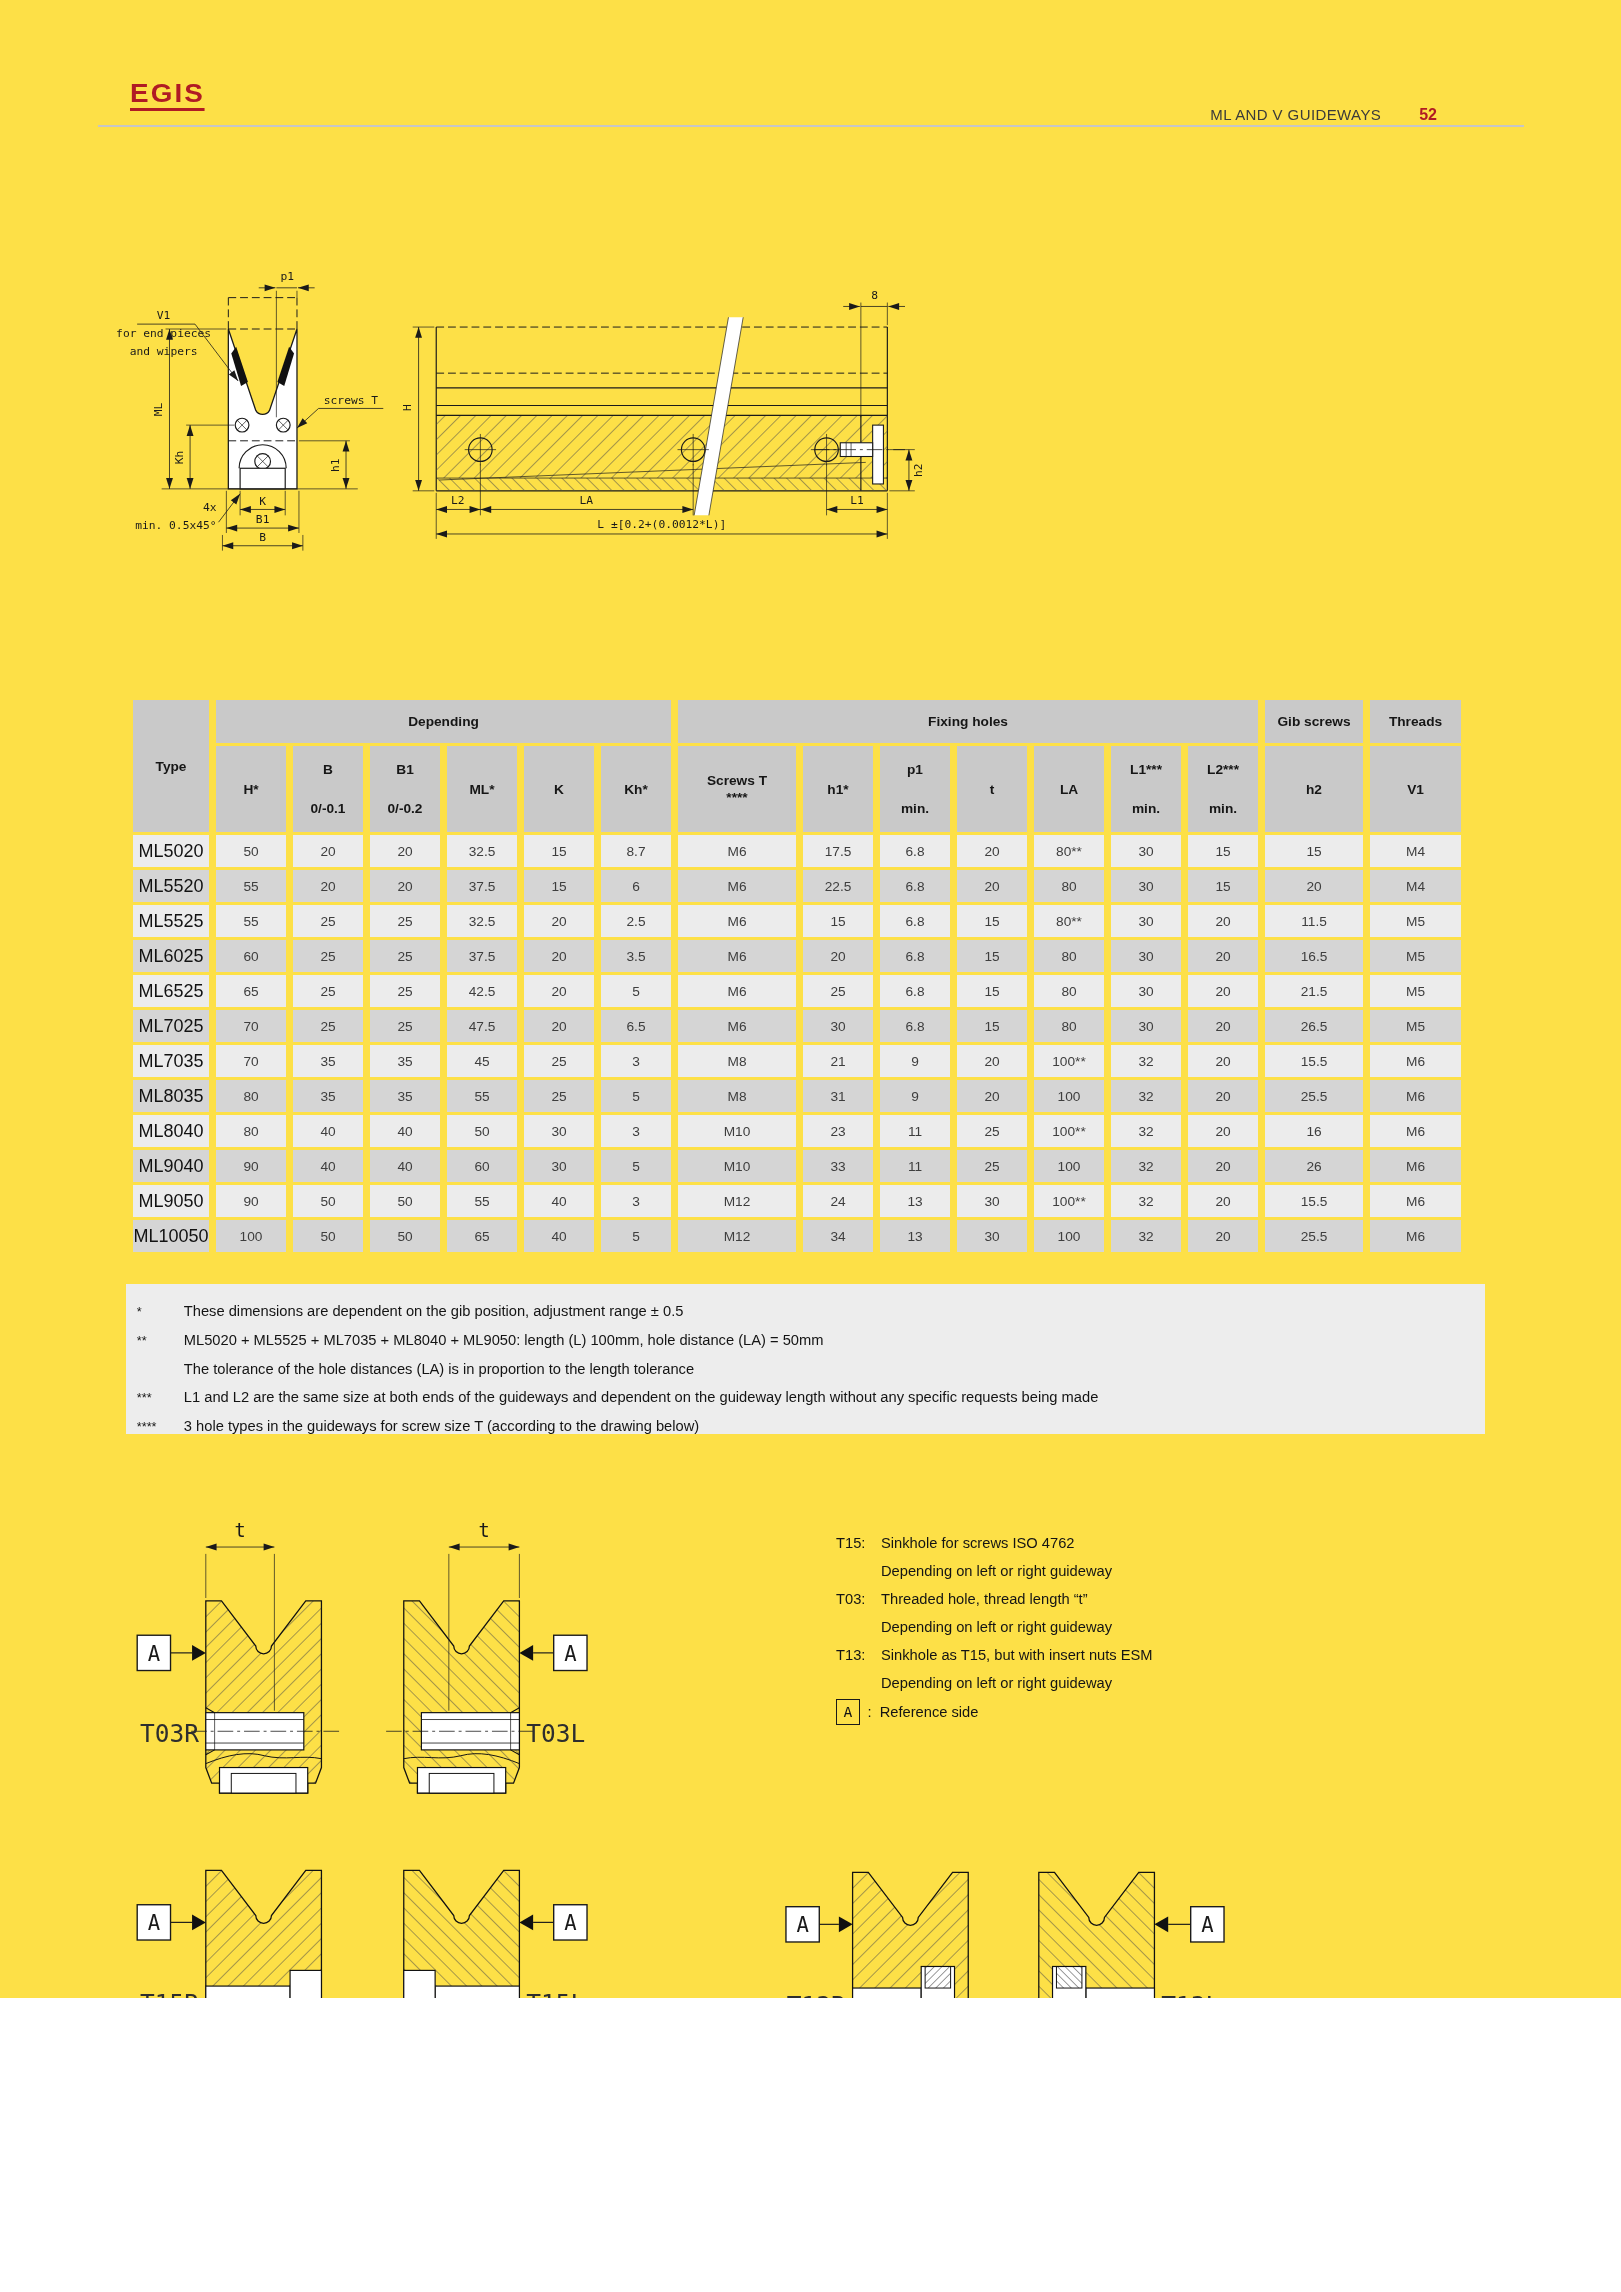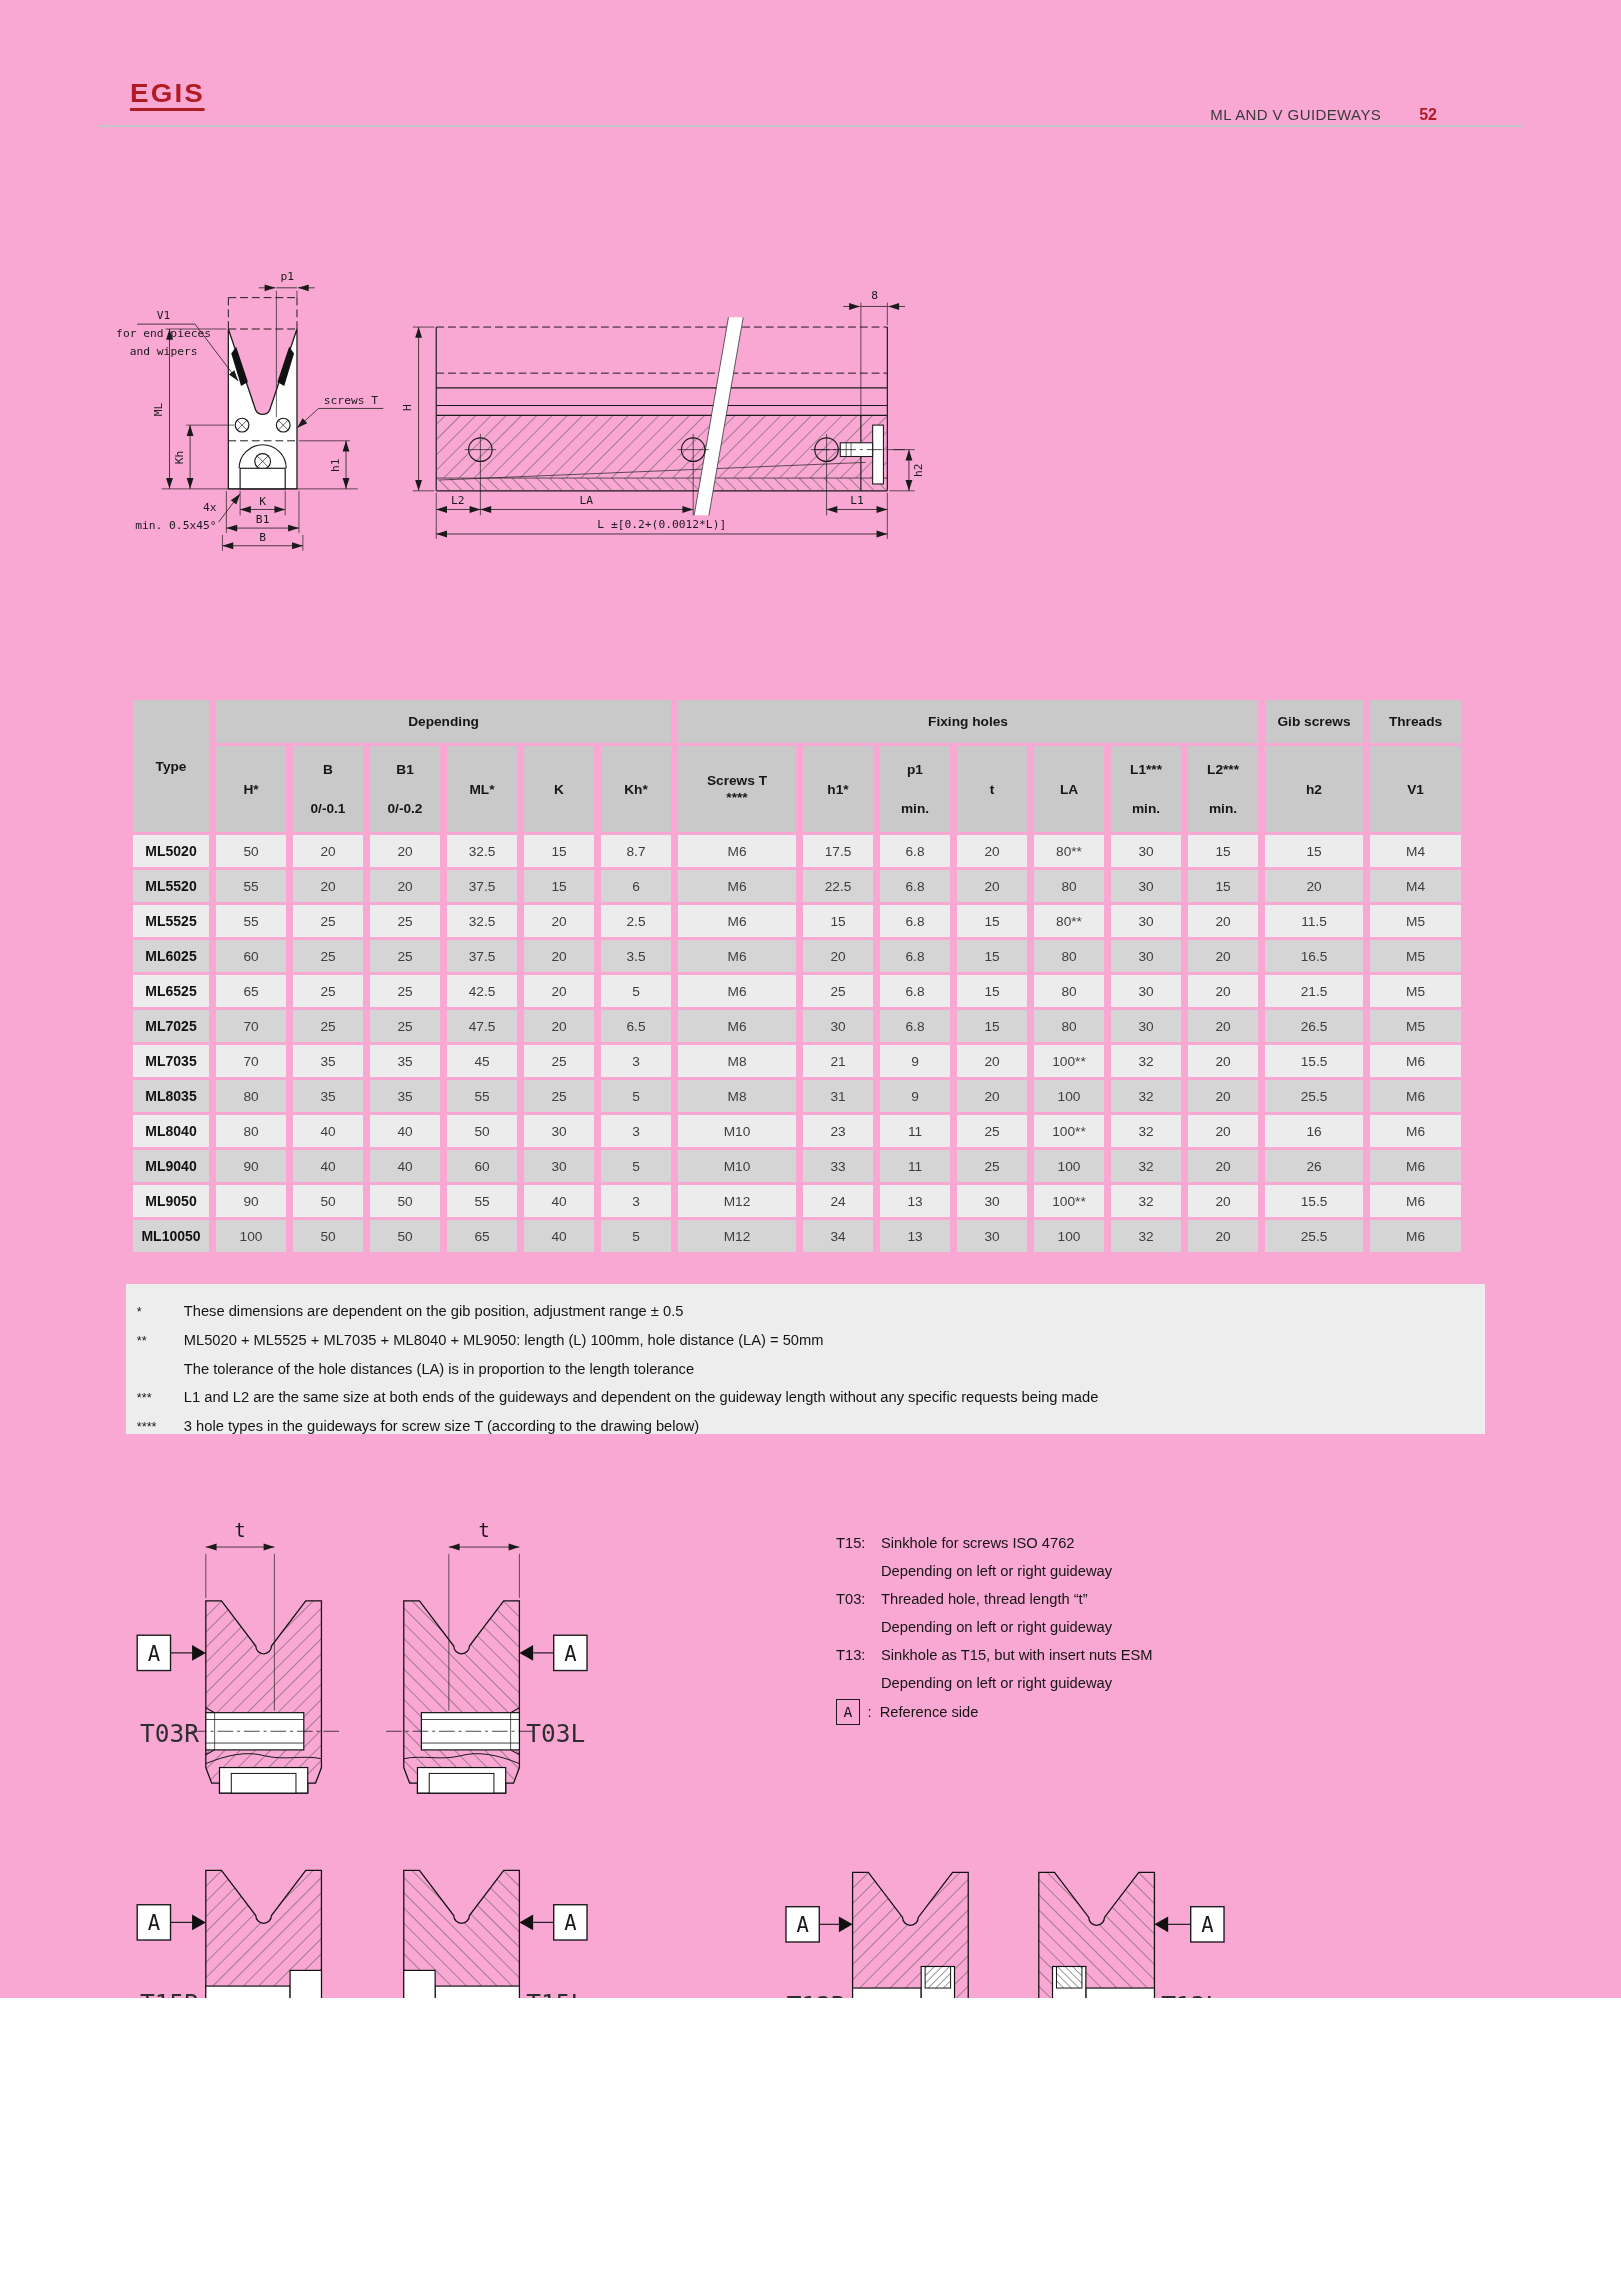--- a/index.html
+++ b/index.html
@@ -1,16 +1,16 @@
 <!DOCTYPE html>
 <html><head>
 <meta charset="utf-8">
 <style>
   html,body{margin:0;padding:0;background:#ffffff;}
-  .page{position:relative;width:1621px;height:1998px;background:#f9a8d4;overflow:hidden;
+  .page{position:relative;width:1621px;height:1998px;background:#fde047;overflow:hidden;
         font-family:"Liberation Sans",sans-serif;color:#1a1a1a;}
 
   
   .logo{position:absolute;left:130px;top:80px;font-weight:bold;font-size:26.5px;letter-spacing:2px;
         color:#b01b24;border-bottom:3.9px solid #b01b24;padding-bottom:1px;line-height:1;
         font-family:"Liberation Sans",sans-serif;transform:scaleX(1.05);transform-origin:left;}
   .hdr-right{position:absolute;left:922px;top:78px;width:515px;display:flex;justify-content:flex-end;
              align-items:baseline;gap:38px;}
   .hdr-title{font-size:15px;letter-spacing:0.4px;color:#3a3a3a;}
   .hdr-page{font-size:16px;font-weight:bold;color:#b01b24;margin-top:28px;}
@@ -35,21 +35,21 @@
   table.spec th,table.spec td{background:#c9c9c9;text-align:center;vertical-align:middle;
              font-size:13.7px;padding:0;overflow:hidden;}
   table.spec th{font-weight:bold;color:#161616;}
   tr.grp th{height:43px;}
   tr.sub th{height:86px;background:#c9c9c9;font-weight:bold;}
   th.typehead{font-size:14px;}
   .subwrap{display:flex;flex-direction:column;justify-content:center;height:100%;gap:0;}
   .subwrap.split{justify-content:space-between;padding:15.7px 0;box-sizing:border-box;}
   .subwrap.tight{gap:2px;}
   tbody td{height:32px;font-size:13.2px;color:#3e3e3e;}
-  tbody td.type{font-weight:bold;color:#121212;font-size:14px;}
+  tbody td.type{font-weight:normal;color:#121212;font-size:18px;}
   tbody tr.odd td{background:#ececec;}
   tbody tr.even td{background:#d5d5d5;}
 
   
   .footbox{position:absolute;left:126px;top:1284px;width:1359px;height:150px;background:#ededed;
            box-sizing:border-box;padding:12.7px 19.6px 0 10.8px;}
   .fnrow{display:flex;line-height:28px;font-size:14.7px;color:#141414;}
   .fnmark{width:47px;flex:none;font-size:12.7px;padding-top:1px;}
   .fntext{flex:1;}
 

